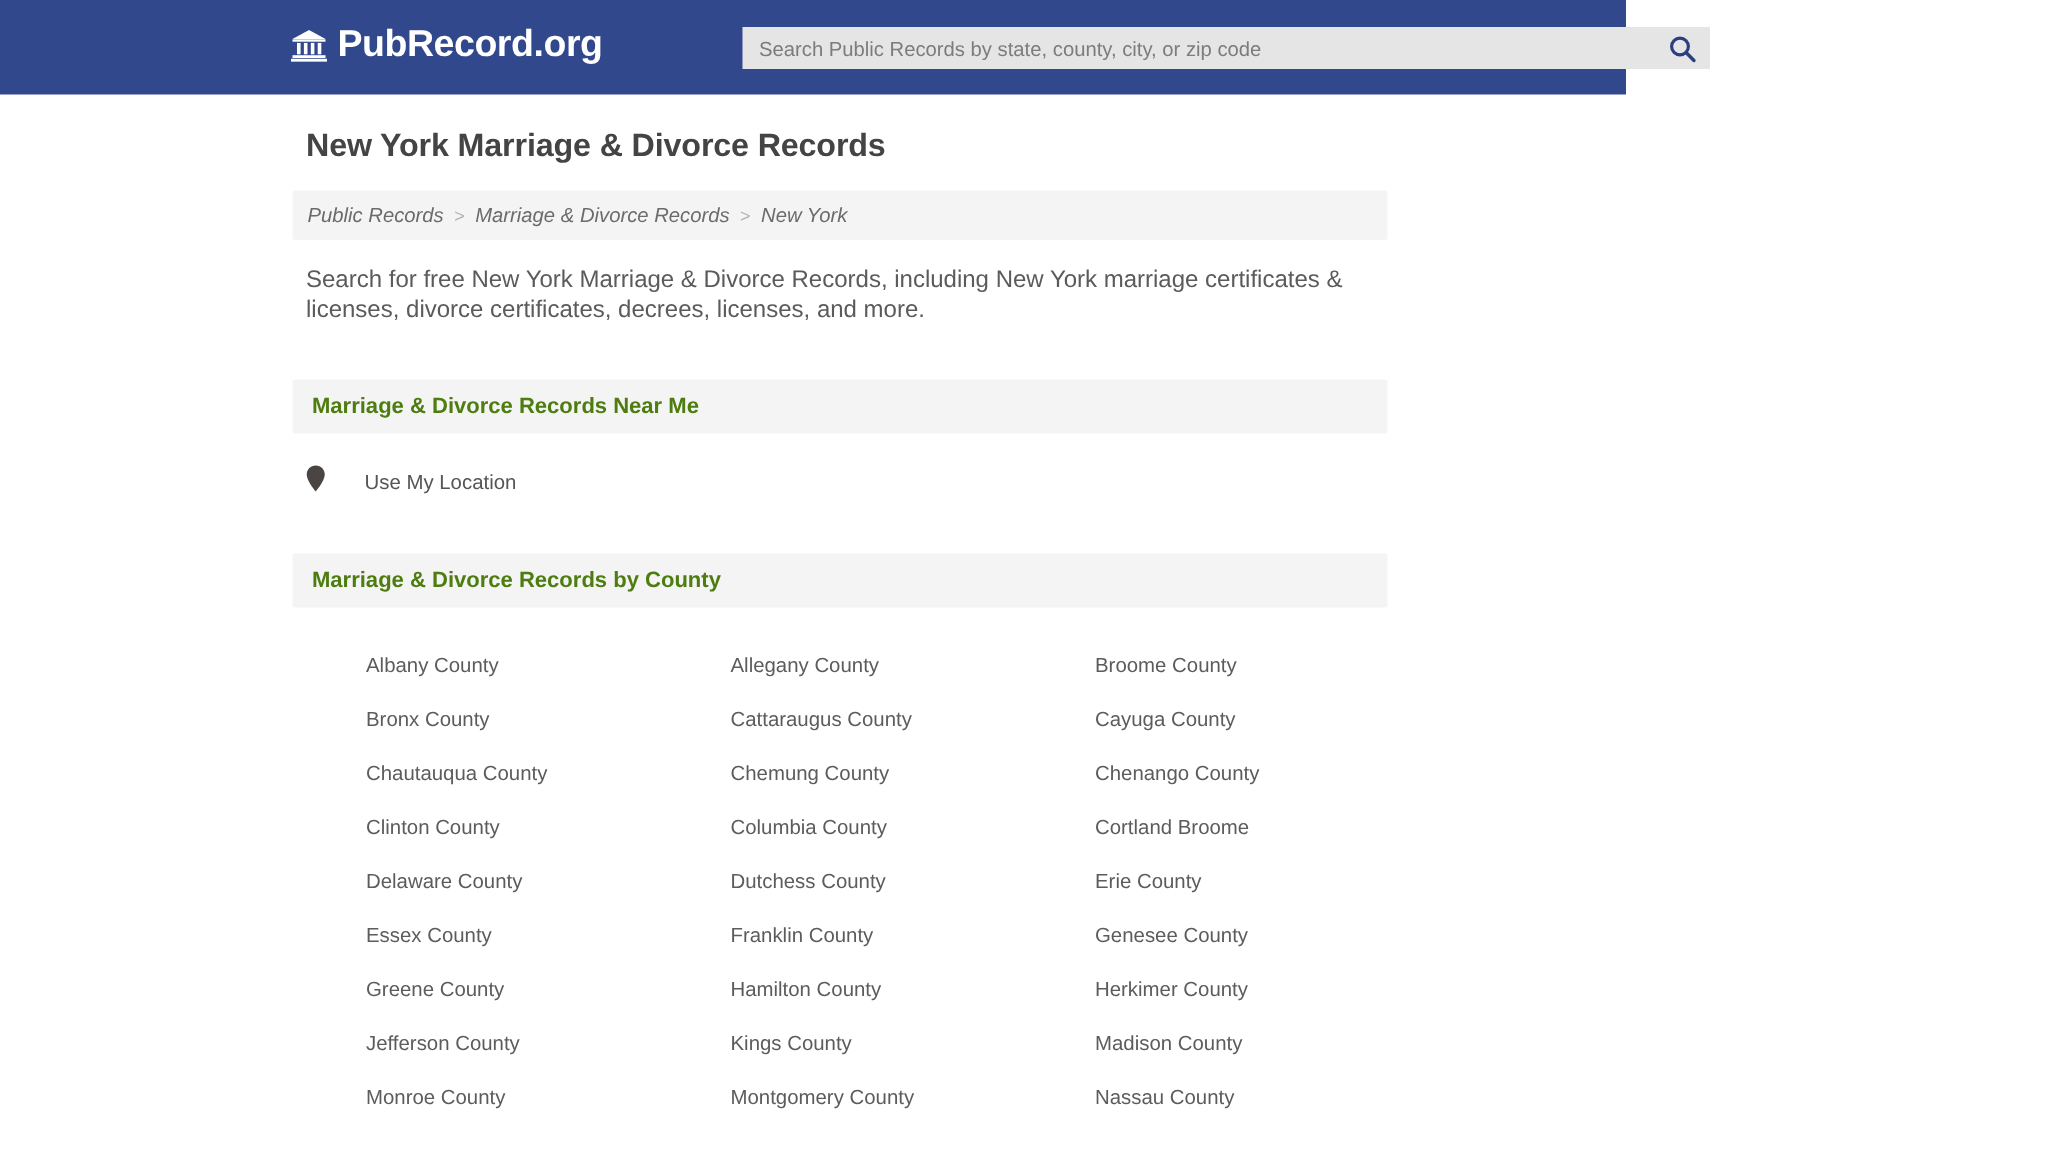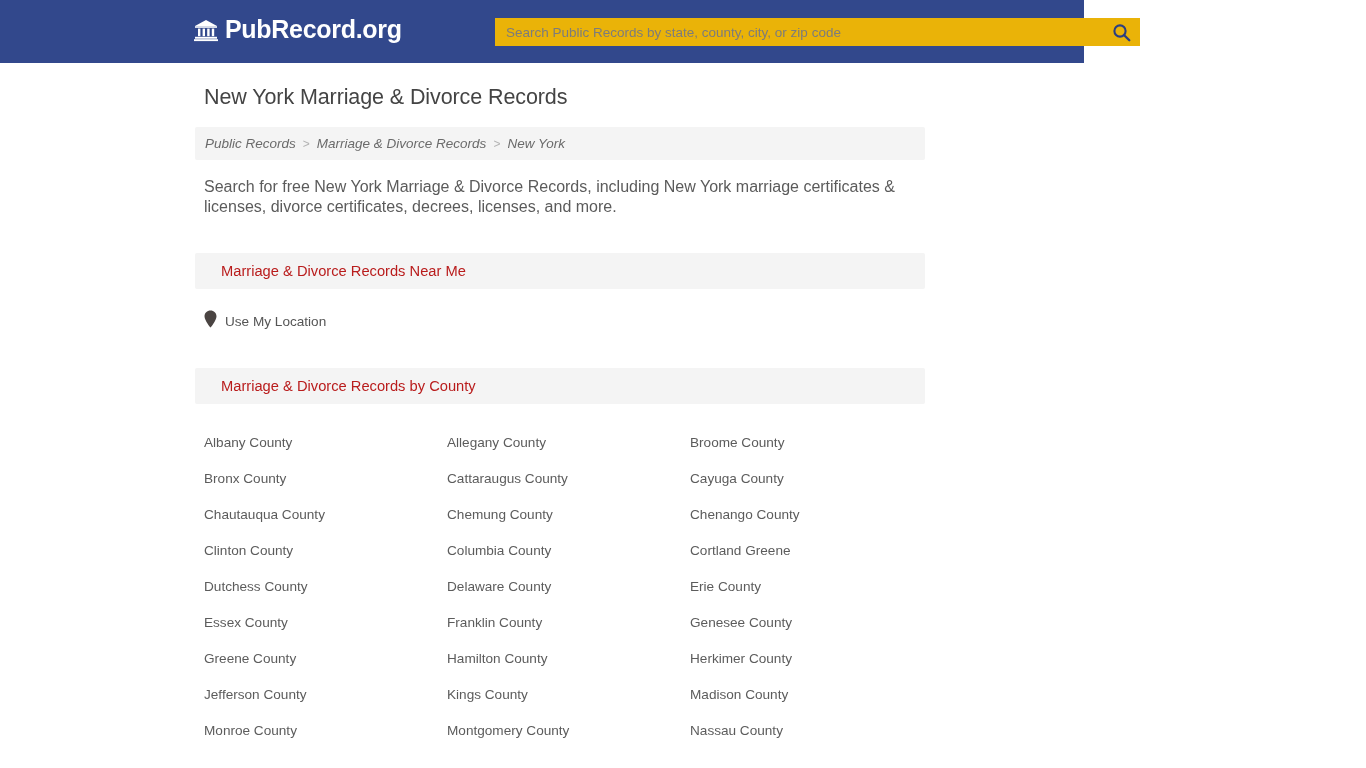--- a/index.html
+++ b/index.html
@@ -44,21 +44,21 @@
     line-height: 1;
     white-space: nowrap;
   }
 
   .search-wrap {
     position: absolute;
     left: 495px;
     top: 18px;
     width: 645px;
     height: 28px;
-    background: #eab308;
+    background: #e5e5e5;
     display: flex;
     align-items: center;
   }
   .search-input {
     flex: 1 1 auto;
     height: 100%;
     border: none;
     outline: none;
     background: transparent;
     padding: 0 10px 0 11px;
@@ -108,21 +108,21 @@
     padding: 0;
   }
   .container {
     width: 730px;
     margin: 0 0 0 195px;
     padding-top: 22px;
   }
 
   h1.page-title {
     font-size: 21.5px;
-    font-weight: normal;
+    font-weight: bold;
     color: #444444;
     margin: 0 0 17px 9px;
     letter-spacing: -0.1px;
   }
 
   .breadcrumb {
     background: #f4f4f4;
     height: 33px;
     display: flex;
     align-items: center;
@@ -153,31 +153,31 @@
   .section-head {
     background: #f4f4f4;
     height: 36px;
     display: flex;
     align-items: center;
     padding: 0 10px;
     margin-top: 36px;
     border-radius: 2px;
   }
   .section-head h2 {
-    margin: 16px;
+    margin: 3px;
     font-size: 14.7px;
-    font-weight: normal;
-    color: #b91c1c;
+    font-weight: bold;
+    color: #4d7c0f;
   }
 
   .near-me {
     margin: 21px 0 0 9px;
     display: flex;
     align-items: center;
-    gap: 8px;
+    gap: 26px;
   }
   .pin-icon { display: block; flex: 0 0 auto; }
   .near-me-label {
     font-size: 13.6px;
     color: #555555;
     text-decoration: none;
     cursor: pointer;
   }
 
   .county-grid {
@@ -191,20 +191,21 @@
     display: flex;
     align-items: center;
     padding-left: 9px;
   }
   .county-link {
     font-size: 13.6px;
     color: #5c5c5c;
     text-decoration: none;
     cursor: pointer;
     white-space: nowrap;
+    margin-left: 40px;
   }
 </style>
 </head>
 <body>
 
 <header class="site-header">
 
   <a class="brand" href="#">
     <span class="brand-icon">
       <svg class="brand-icon" viewBox="0 0 24 24" xmlns="http://www.w3.org/2000/svg">
@@ -301,27 +302,27 @@
         <div class="county-cell">
           <a class="county-link" href="#">Chenango County</a>
         </div>
         <div class="county-cell">
           <a class="county-link" href="#">Clinton County</a>
         </div>
         <div class="county-cell">
           <a class="county-link" href="#">Columbia County</a>
         </div>
         <div class="county-cell">
-          <a class="county-link" href="#">Cortland Greene</a>
+          <a class="county-link" href="#">Cortland Broome</a>
+        </div>
+        <div class="county-cell">
+          <a class="county-link" href="#">Delaware County</a>
         </div>
         <div class="county-cell">
           <a class="county-link" href="#">Dutchess County</a>
-        </div>
-        <div class="county-cell">
-          <a class="county-link" href="#">Delaware County</a>
         </div>
         <div class="county-cell">
           <a class="county-link" href="#">Erie County</a>
         </div>
         <div class="county-cell">
           <a class="county-link" href="#">Essex County</a>
         </div>
         <div class="county-cell">
           <a class="county-link" href="#">Franklin County</a>
         </div>

